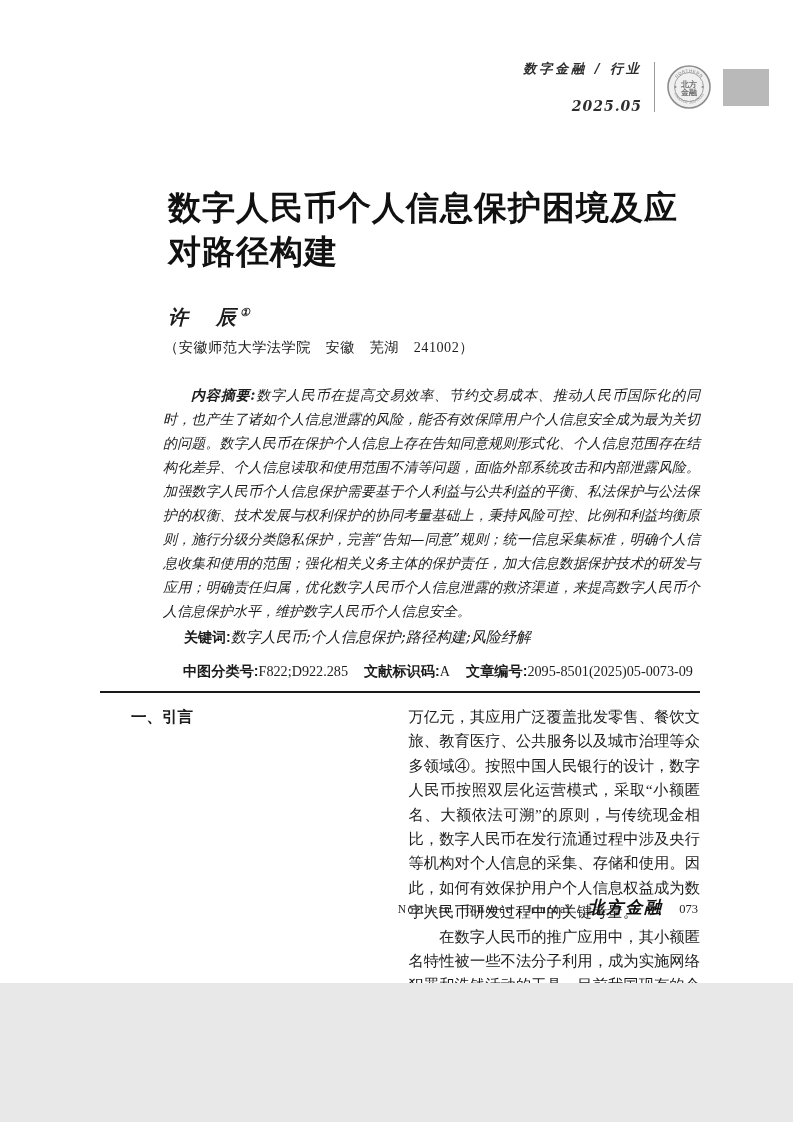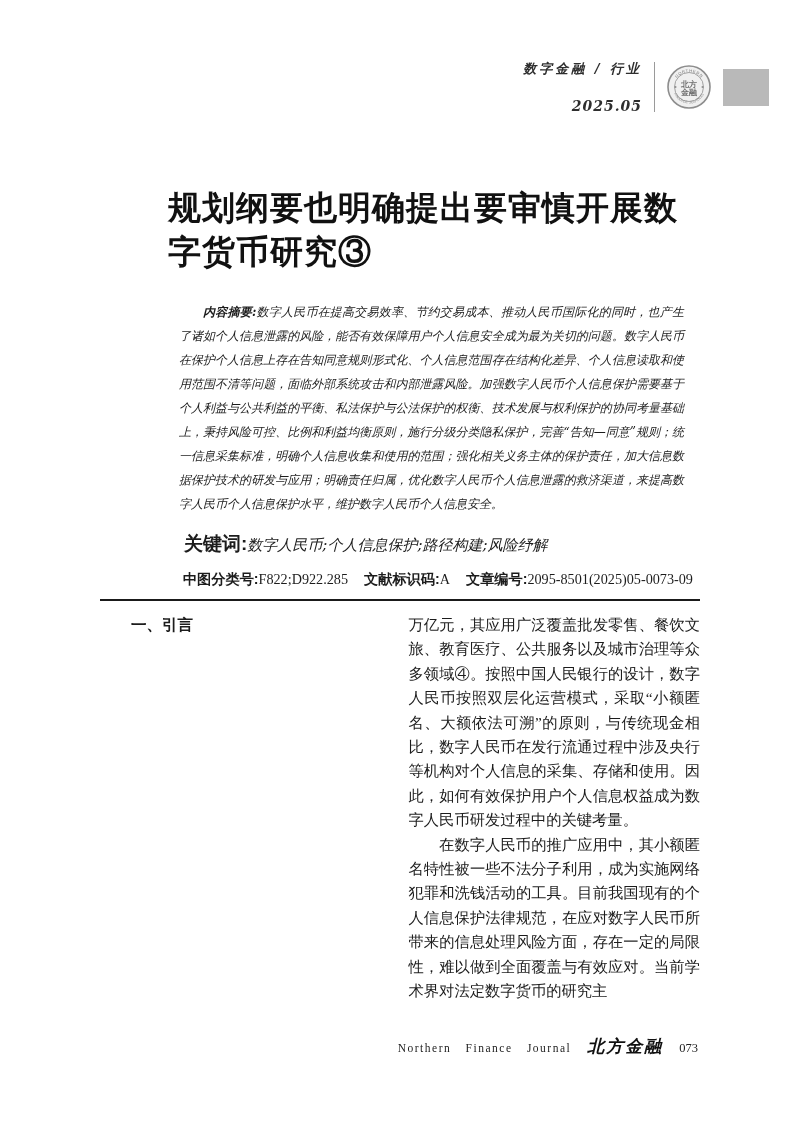--- a/index.html
+++ b/index.html
@@ -1,18 +1,18 @@
 <!DOCTYPE html>
 <html><head>
 <meta charset="utf-8">
 <style>
   html,body{margin:0;padding:0;background:#e8e8e8;}
   .page{
     position:relative;
-    width:793px;height:1122px;
+    width:793px;height:983px;
     margin:0 auto;
     background:#ffffff;
     overflow:hidden;
     color:#1c1c1c;
     font-family:"Liberation Serif","DejaVu Serif",serif;
     box-sizing:border-box;
   }
   
   .page-header{
     position:absolute;top:60px;right:24px;
@@ -38,26 +38,26 @@
     letter-spacing:1px;color:#111;
   }
   .author-line{margin:30px 0 0 68px;font-size:20px;font-style:italic;
     font-family:"DejaVu Serif",serif;letter-spacing:4px;font-weight:bold;}
   .author-line sup{font-size:11px;letter-spacing:0;}
   .affiliation{margin:7px 0 0 64px;font-size:14.2px;letter-spacing:0.5px;}
   
   .abstract-block{margin:26px 0 0 63px;}
   .kai{font-style:italic;font-family:"DejaVu Serif",serif;}
   .abstract-p{
-    margin:16px;text-indent:2em;text-align:justify;
-    font-size:12px;line-height:24px;
+    margin:0;text-indent:2em;text-align:justify;
+    font-size:14px;line-height:24px;
   }
   .abstract-label{font-weight:bold;}
   .keywords-p{margin:2px 0 0 0;text-indent:1.4em;font-size:15px;line-height:24px;}
-  .keywords-label{font-weight:bold;font-style:normal;font-family:"Liberation Sans",sans-serif;font-size:19px;}
+  .keywords-label{font-weight:bold;font-style:normal;font-family:"Liberation Sans",sans-serif;font-size:14px;}
   .meta-p{margin:10px 0 0 0;text-indent:1.4em;font-size:14.2px;line-height:24px;font-style:normal;}
   .meta-label{font-weight:bold;font-family:"Liberation Sans",sans-serif;}
   .meta-value{margin-right:16px;}
   .rule{border:none;border-top:2px solid #1a1a1a;margin:8px 0 0 0;}
   
   .columns{display:flex;gap:17px;margin-top:12px;}
   .col{flex:1;min-width:0;}
   .section-heading{
     margin:0 0 2px 0;text-indent:2em;
     font-family:"Liberation Sans","DejaVu Sans",sans-serif;
@@ -106,22 +106,24 @@
         <text x="22" y="21.5" font-size="8" font-weight="bold" fill="#6f6f6f" text-anchor="middle">北方</text>
         <text x="22" y="30" font-size="8" font-weight="bold" fill="#6f6f6f" text-anchor="middle">金融</text>
         <circle cx="8.5" cy="22" r="1" fill="#8d8d8d"></circle>
         <circle cx="35.5" cy="22" r="1" fill="#8d8d8d"></circle>
       </svg>
     </div>
     <div class="gray-box"></div>
   </div>
 
   <div class="front">
-    <h1 class="article-title">规划纲要也明确提出要审慎开展数字货币研究③</h1>
+    <h1 class="article-title">数字人民币个人信息保护困境及应对路径构建</h1>
 
+    <div class="author-line"><span>许　辰</span><sup>①</sup></div>
+    <div class="affiliation">（安徽师范大学法学院　安徽　芜湖　241002）</div>
 
     <div class="abstract-block">
       <p class="abstract-p kai"><span class="abstract-label">内容摘要:</span><span>数字人民币在提高交易效率、节约交易成本、推动人民币国际化的同时，也产生了诸如个人信息泄露的风险，能否有效保障用户个人信息安全成为最为关切的问题。数字人民币在保护个人信息上存在告知同意规则形式化、个人信息范围存在结构化差异、个人信息读取和使用范围不清等问题，面临外部系统攻击和内部泄露风险。加强数字人民币个人信息保护需要基于个人利益与公共利益的平衡、私法保护与公法保护的权衡、技术发展与权利保护的协同考量基础上，秉持风险可控、比例和利益均衡原则，施行分级分类隐私保护，完善“告知—同意”规则；统一信息采集标准，明确个人信息收集和使用的范围；强化相关义务主体的保护责任，加大信息数据保护技术的研发与应用；明确责任归属，优化数字人民币个人信息泄露的救济渠道，来提高数字人民币个人信息保护水平，维护数字人民币个人信息安全。</span></p>
       <p class="keywords-p kai"><span class="keywords-label">关键词:</span><span>数字人民币;个人信息保护;路径构建;风险纾解</span></p>
       <p class="meta-p"><span class="meta-label">中图分类号:</span><span class="meta-value">F822;D922.285</span><span class="meta-label">文献标识码:</span><span class="meta-value">A</span><span class="meta-label">文章编号:</span><span>2095-8501(2025)05-0073-09</span></p>
     </div>
 
     <hr class="rule">
 
     <div class="columns">

